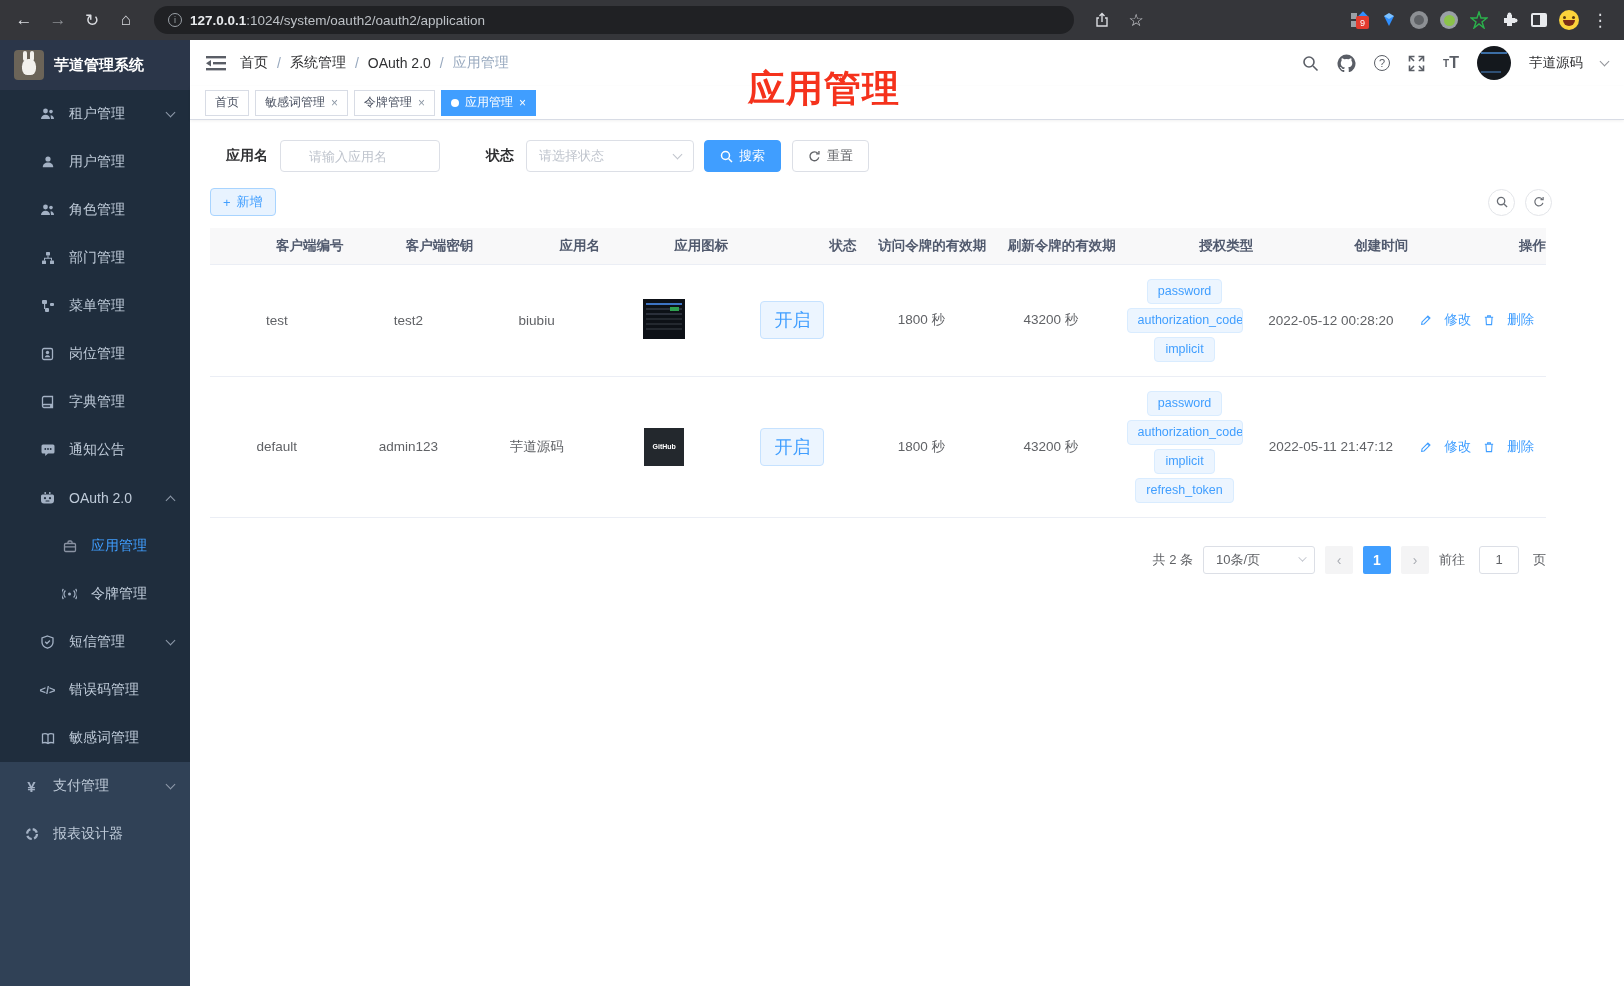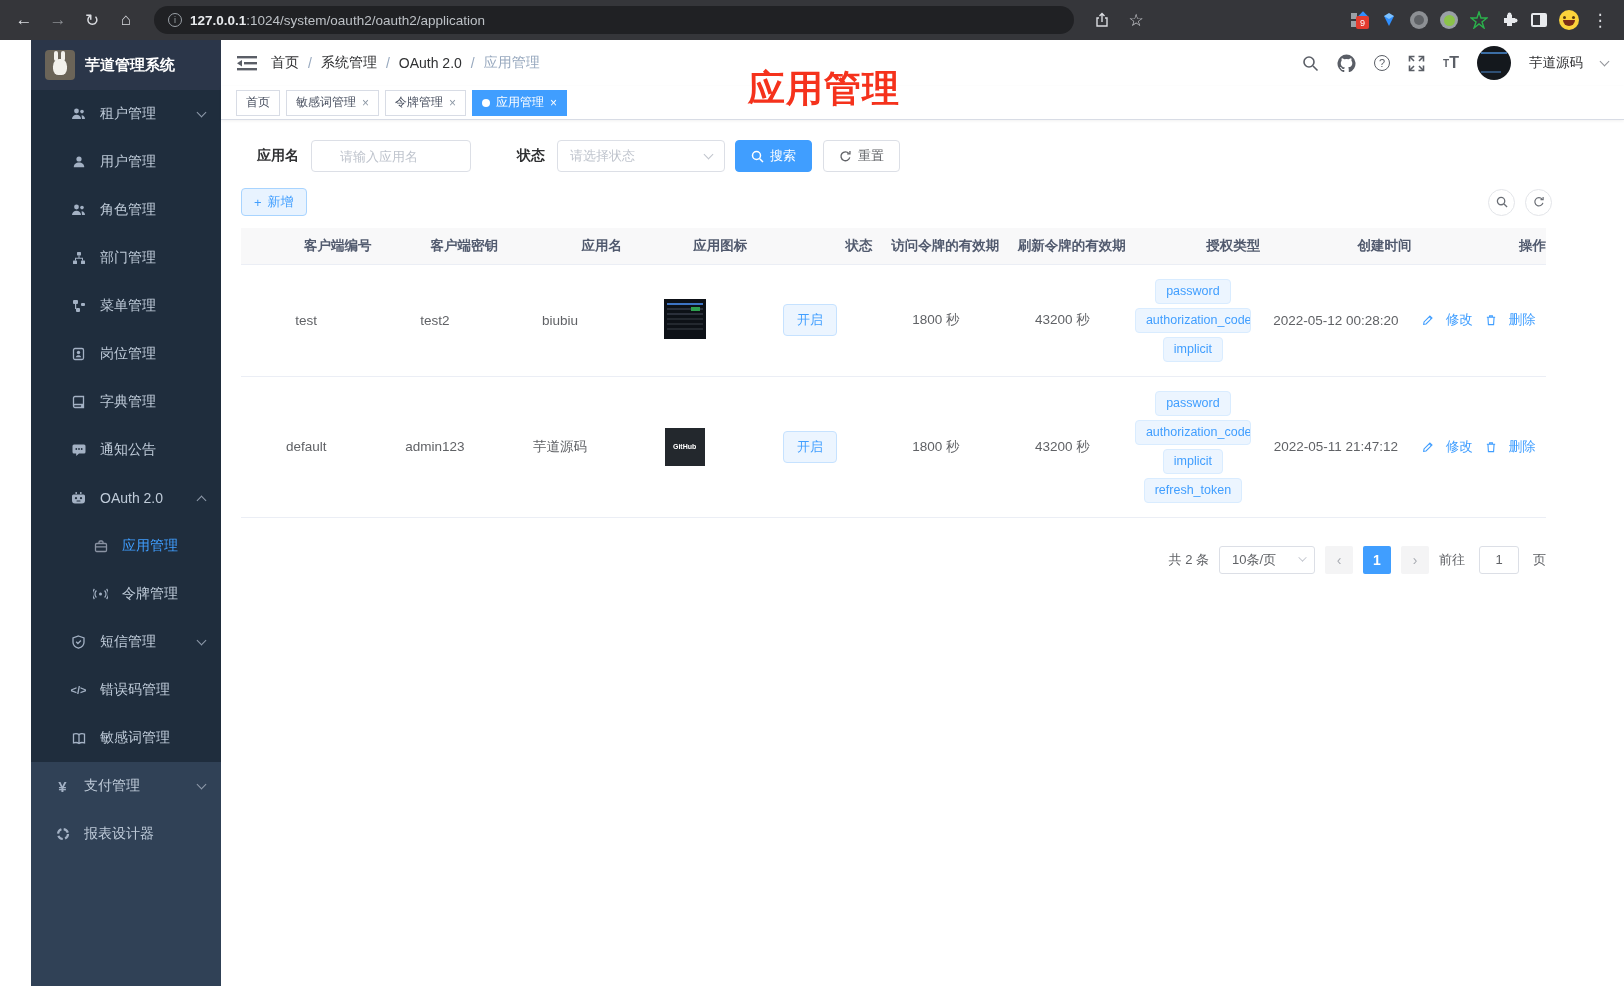--- a/index.html
+++ b/index.html
@@ -22,21 +22,21 @@
   .diam { width:8px; height:8px; background:#2f8fff; transform:rotate(45deg); }
   .circ { border-radius:50%; }
   .smiley { width:20px; height:20px; border-radius:50%; background:#fcd33b; position:relative; }
   .smiley:before { content:""; position:absolute; left:4px; top:6px; width:3px; height:3px; border-radius:50%; background:#5a3b0f; box-shadow:9px 0 0 #5a3b0f; }
   .smiley:after { content:""; position:absolute; left:4px; top:10px; width:12px; height:6px; border-radius:0 0 12px 12px; background:#7a2c18; }
   .panel-ic { width:16px; height:14px; border:2px solid #e8eaed; border-radius:2px; position:relative; }
   .panel-ic:before { content:""; position:absolute; right:0; top:0; width:5px; height:100%; background:#e8eaed; }
 
   
   .app { display:flex; height:946px; }
-  .sidebar { width:190px; background:#304156; color:#bfcbd9; flex:none; display:flex; flex-direction:column;margin-left:31px; }
+  .sidebar { width:190px; background:#304156; color:#bfcbd9; flex:none; display:flex; flex-direction:column; }
   .logo-row { height:50px; background:#2b3649; display:flex; align-items:center; padding:0 14px; gap:10px; flex:none; }
   .logo-img { width:30px; height:30px; border-radius:4px; background:#6b6458; position:relative; overflow:hidden; flex:none; }
   .logo-img:before { content:""; position:absolute; left:8px; top:9px; width:14px; height:16px; background:#f3f1ec; border-radius:45% 45% 40% 40%; }
   .logo-img:after { content:""; position:absolute; left:9px; top:1px; width:4px; height:10px; background:#f3f1ec; border-radius:4px; box-shadow:7px 0 0 #f3f1ec; }
   .logo-title { color:#fff; font-size:15px; font-weight:700; white-space:nowrap; }
   .menu { display:flex; flex-direction:column; }
   .menu.dark { background:#1f2d3d; }
   .s-item { height:48px; display:flex; align-items:center; padding:0 16px 0 40px; gap:14px; font-size:14px; cursor:pointer; position:relative; }
   .s-item.child { padding-left:62px; }
   .s-item.top { padding-left:24px; }
@@ -86,32 +86,32 @@
   .toolbar-row { display:flex; align-items:center; margin-bottom:12px; }
   .btn.add { height:28px; background:#e8f3ff; border:1px solid #a8d4ff; color:#409eff; padding:0 12px; font-size:13px; }
   .round-btn { width:27px; height:27px; border:1px solid #e3e5e9; border-radius:50%; display:flex; align-items:center; justify-content:center; color:#6b6f76; cursor:pointer; background:#fff; }
   .tool-right { margin-left:auto; display:flex; gap:10px; margin-right:-6px; }
 
   
   table { width:100%; border-collapse:collapse; table-layout:fixed; }
   thead th { background:#f8f8f9; height:36px; font-size:13.5px; color:#515a6e; font-weight:700; text-align:right; }
   tbody td { border-bottom:1px solid #ebeef5; text-align:center; font-size:13.5px; color:#606266; padding:12px 4px; vertical-align:middle; }
   tbody tr:first-child td { border-top:1px solid #ebeef5; }
-  .tag-status { display:inline-block; background:#ecf5ff; border:1px solid #c6e2ff; color:#409eff; border-radius:4px; padding:6px 13px; font-size:13px; }
+  .tag-status { display:inline-block; background:#ecf5ff; border:1px solid #c6e2ff; color:#409eff; border-radius:4px; padding:6px 13px; font-size:18px; }
   .gtag { display:inline-block; background:#ecf5ff; border:1px solid #d9ecff; color:#409eff; border-radius:4px; height:25px; line-height:23px; padding:0 10px; font-size:12.5px; margin:2px 0; max-width:116px; overflow:hidden; white-space:nowrap; vertical-align:middle; }
   .gcol { display:flex; flex-direction:column; align-items:center; }
   .app-icon1 { width:42px; height:40px; background:#0d1117; display:inline-block; position:relative; overflow:hidden; }
   .app-icon1:before { content:""; position:absolute; left:3px; top:4px; width:36px; height:2px; background:#3d74c4; box-shadow:0 5px 0 #2a2f3a, 0 10px 0 #2a2f3a, 0 15px 0 #23282f, 0 20px 0 #23282f, 0 25px 0 #23282f; }
   .app-icon1:after { content:""; position:absolute; right:6px; top:8px; width:9px; height:4px; background:#2ea04f; }
   .app-icon2 { width:40px; height:38px; background:#23282d; display:inline-flex; align-items:center; justify-content:center; color:#fff; font-size:7px; font-weight:700; }
   .op-link { color:#409eff; font-size:13.5px; cursor:pointer; display:inline-flex; align-items:center; gap:12px; margin:0 6px; white-space:nowrap; }
 
   
   .pager { display:flex; align-items:center; justify-content:flex-end; margin-top:28px; gap:10px; font-size:13px; color:#606266; }
-  .psize { width:96px; height:28px; border:1px solid #dcdfe6; border-radius:3px; display:flex; align-items:center; padding:0 8px 0 12px; color:#606266; cursor:pointer; }
+  .psize { width:112px; height:28px; border:1px solid #dcdfe6; border-radius:3px; display:flex; align-items:center; padding:0 8px 0 12px; color:#606266; cursor:pointer; }
   .psize .caret { margin-left:auto; border-color:#c0c4cc; transform:rotate(45deg) scale(.85); }
   .pbtn { width:28px; height:28px; border-radius:2px; background:#f4f4f5; color:#a8abb2; display:flex; align-items:center; justify-content:center; font-size:14px; cursor:pointer; }
   .pbtn.page { background:#409eff; color:#fff; font-weight:700; }
   .goto-input { width:40px; height:28px; border:1px solid #dcdfe6; border-radius:3px; text-align:center; font-size:13px; color:#606266; outline:none; margin:0 4px; }
   svg { display:block; }
 </style>
 </head>
 <body>
 
 <div class="screen">

